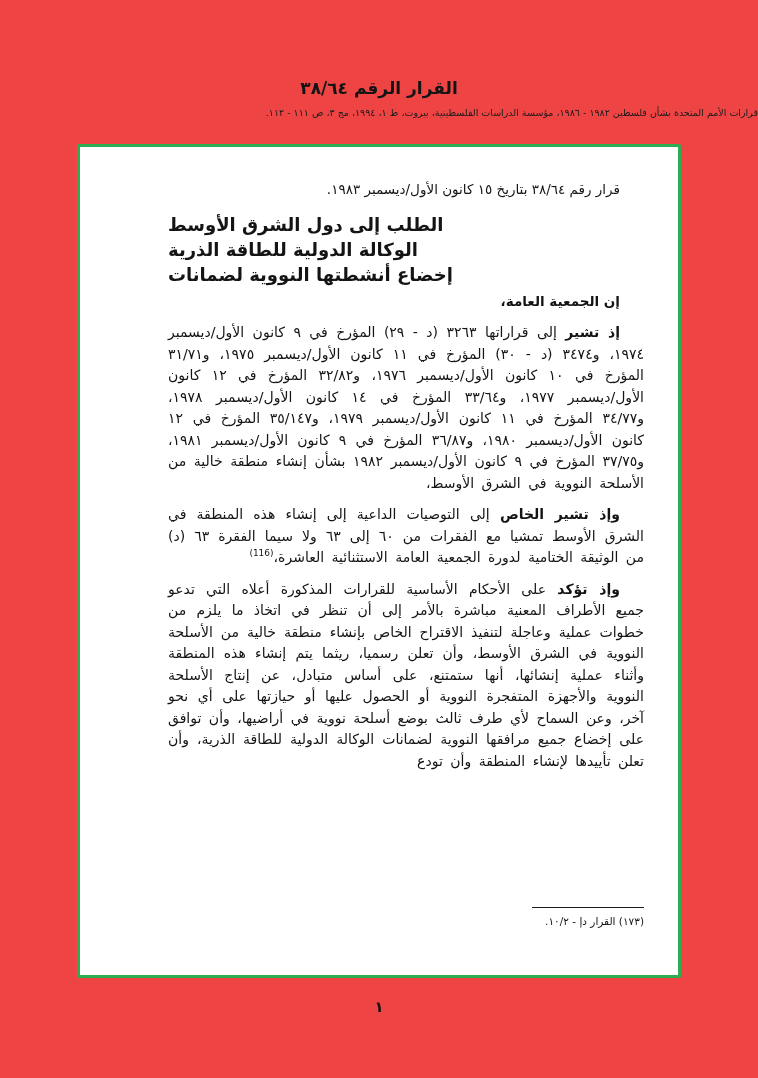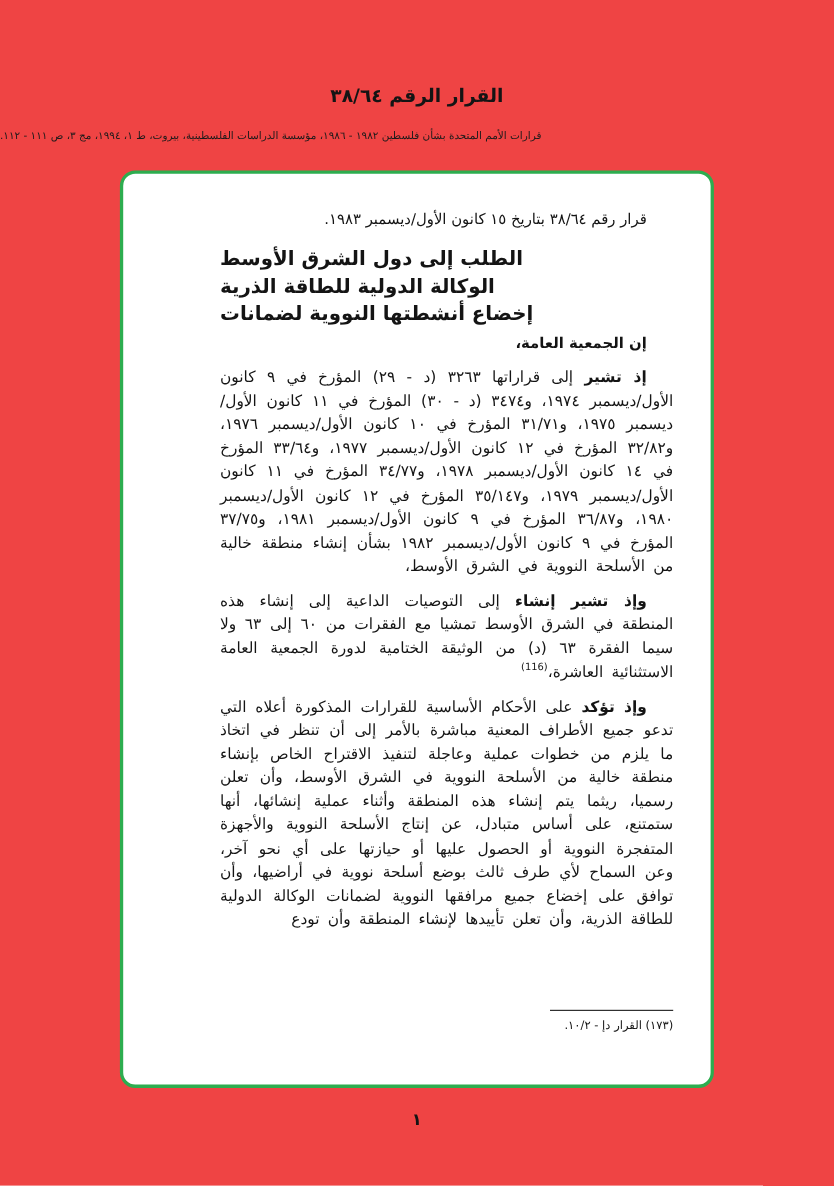--- a/index.html
+++ b/index.html
@@ -16,33 +16,33 @@
   }
   .main-title {
     margin: 0;
     padding-top: 78px;
     text-align: center;
     font-size: 17px;
     font-weight: bold;
     letter-spacing: 0;
   }
   .citation {
-    margin-top: 20px;
-    text-align: left;
+    margin-top: 9px;
+    text-align: right;
     font-size: 9.5px;
     white-space: nowrap;
     color: #1a1a1a;
   }
   .green-box {
     position: relative;
-    width: 540px;
+    width: 604px;
     height: 834px;
     margin: 26px auto 0 auto;
     border: 3px solid #2dad4f;
-    border-radius: 14px;
+    border-radius: 2px;
     padding: 32px 34px 0 88px;
     background: #ffffff;
   }
   .doc-header {
     margin: 0;
     font-size: 13.5px;
     line-height: 21px;
     text-indent: 24px;
   }
   .doc-title {
@@ -107,21 +107,21 @@
     <div class="doc-title">
       <div>الطلب إلى دول الشرق الأوسط</div>
       <div>الوكالة الدولية للطاقة الذرية</div>
       <div>إخضاع أنشطتها النووية لضمانات</div>
     </div>
 
     <p class="salutation">إن الجمعية العامة،</p>
 
     <p class="para"><span class="lead">إذ تشير</span> <span>إلى قراراتها ٣٢٦٣ (د - ٢٩) المؤرخ في ٩ كانون الأول/ديسمبر ١٩٧٤، و٣٤٧٤ (د - ٣٠) المؤرخ في ١١ كانون الأول/ديسمبر ١٩٧٥، و٣١/٧١ المؤرخ في ١٠ كانون الأول/ديسمبر ١٩٧٦، و٣٢/٨٢ المؤرخ في ١٢ كانون الأول/ديسمبر ١٩٧٧، و٣٣/٦٤ المؤرخ في ١٤ كانون الأول/ديسمبر ١٩٧٨، و٣٤/٧٧ المؤرخ في ١١ كانون الأول/ديسمبر ١٩٧٩، و٣٥/١٤٧ المؤرخ في ١٢ كانون الأول/ديسمبر ١٩٨٠، و٣٦/٨٧ المؤرخ في ٩ كانون الأول/ديسمبر ١٩٨١، و٣٧/٧٥ المؤرخ في ٩ كانون الأول/ديسمبر ١٩٨٢ بشأن إنشاء منطقة خالية من الأسلحة النووية في الشرق الأوسط،</span></p>
 
-    <p class="para"><span class="lead">وإذ تشير إنشاء</span> <span>إلى التوصيات الداعية إلى إنشاء هذه المنطقة في الشرق الأوسط تمشيا مع الفقرات من ٦٠ إلى ٦٣ ولا سيما الفقرة ٦٣ (د) من الوثيقة الختامية لدورة الجمعية العامة الاستثنائية العاشرة،</span><sup class="fn">(116)</sup></p>
+    <p class="para"><span class="lead">وإذ تشير الخاص</span> <span>إلى التوصيات الداعية إلى إنشاء هذه المنطقة في الشرق الأوسط تمشيا مع الفقرات من ٦٠ إلى ٦٣ ولا سيما الفقرة ٦٣ (د) من الوثيقة الختامية لدورة الجمعية العامة الاستثنائية العاشرة،</span><sup class="fn">(116)</sup></p>
 
     <p class="para"><span class="lead">وإذ تؤكد</span> <span>على الأحكام الأساسية للقرارات المذكورة أعلاه التي تدعو جميع الأطراف المعنية مباشرة بالأمر إلى أن تنظر في اتخاذ ما يلزم من خطوات عملية وعاجلة لتنفيذ الاقتراح الخاص بإنشاء منطقة خالية من الأسلحة النووية في الشرق الأوسط، وأن تعلن رسميا، ريثما يتم إنشاء هذه المنطقة وأثناء عملية إنشائها، أنها ستمتنع، على أساس متبادل، عن إنتاج الأسلحة النووية والأجهزة المتفجرة النووية أو الحصول عليها أو حيازتها على أي نحو آخر، وعن السماح لأي طرف ثالث بوضع أسلحة نووية في أراضيها، وأن توافق على إخضاع جميع مرافقها النووية لضمانات الوكالة الدولية للطاقة الذرية، وأن تعلن تأييدها لإنشاء المنطقة وأن تودع</span></p>
 
     <div class="footnote">
       <div class="footnote-rule"></div>
       <div class="footnote-text">(١٧٣) القرار دإ - ١٠/٢.</div>
     </div>
 
   </div>
 

